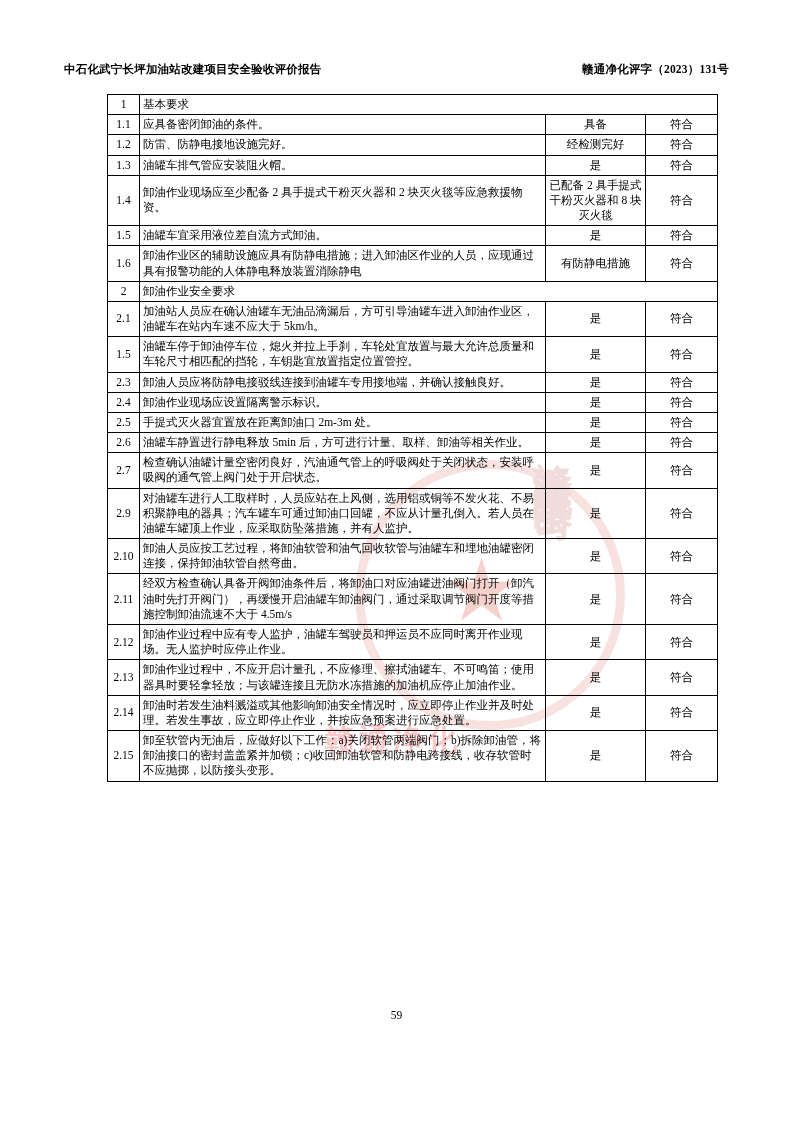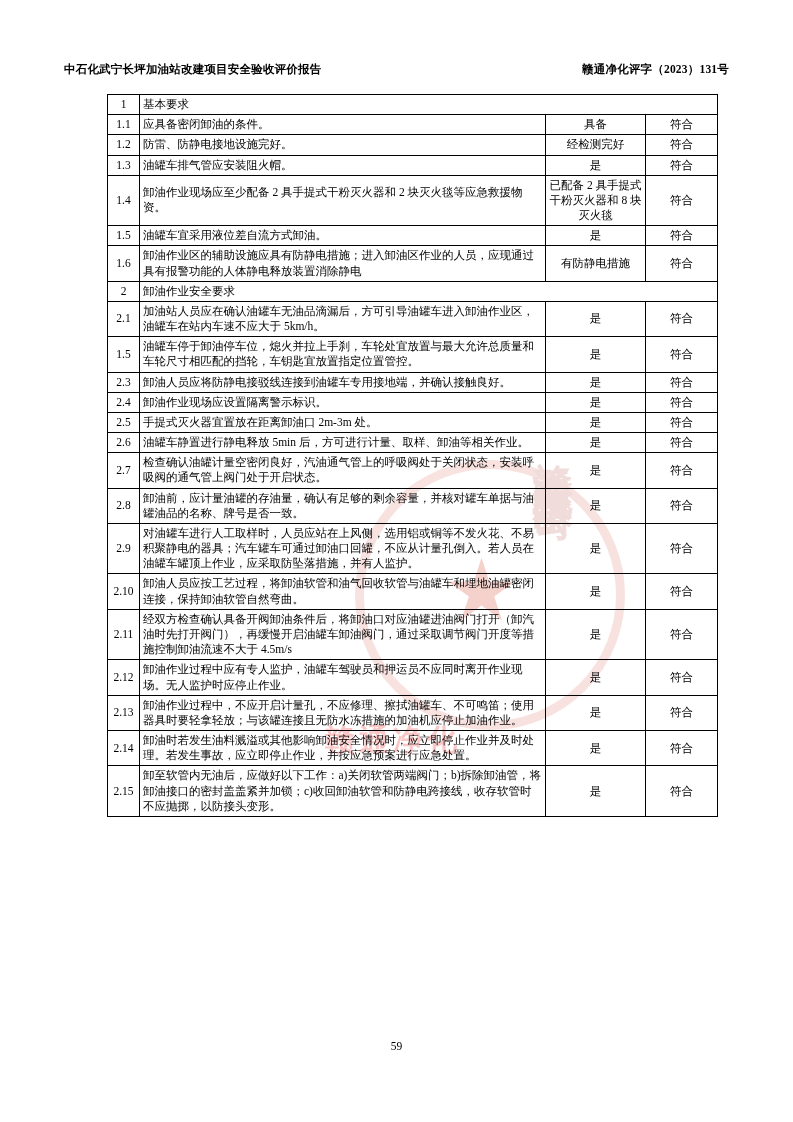--- a/index.html
+++ b/index.html
@@ -113,21 +113,21 @@
 
   td.no { text-align: center; }
   td.desc { text-align: left; margin-left: 46px; }
   td.mid { text-align: center; }
   td.res { text-align: center; }
   tr.section td.desc { text-align: left; }
   tr.section td.no { text-align: center; }
 
   .pagenum {
     position: absolute;
-    top: 1040px;
+    top: 1009px;
     left: 0;
     width: 793px;
     text-align: center;
     font-size: 11.5px;
   }
 </style>
 </head>
 <body>
 
 <div class="page">
@@ -232,26 +232,20 @@
           <td class="mid">是</td>
           <td class="res">符合</td>
         </tr>
         <tr>
           <td class="no">2.7</td>
           <td class="desc">检查确认油罐计量空密闭良好，汽油通气管上的呼吸阀处于关闭状态，安装呼吸阀的通气管上阀门处于开启状态。</td>
           <td class="mid">是</td>
           <td class="res">符合</td>
         </tr>
         <tr>
-          <td class="no">2.8</td>
-          <td class="desc">卸油前，应计量油罐的存油量，确认有足够的剩余容量，并核对罐车单据与油罐油品的名称、牌号是否一致。</td>
-          <td class="mid">是</td>
-          <td class="res">符合</td>
-        </tr>
-        <tr>
           <td class="no">2.9</td>
           <td class="desc">对油罐车进行人工取样时，人员应站在上风侧，选用铝或铜等不发火花、不易积聚静电的器具；汽车罐车可通过卸油口回罐，不应从计量孔倒入。若人员在油罐车罐顶上作业，应采取防坠落措施，并有人监护。</td>
           <td class="mid">是</td>
           <td class="res">符合</td>
         </tr>
         <tr>
           <td class="no">2.10</td>
           <td class="desc">卸油人员应按工艺过程，将卸油软管和油气回收软管与油罐车和埋地油罐密闭连接，保持卸油软管自然弯曲。</td>
           <td class="mid">是</td>
           <td class="res">符合</td>

